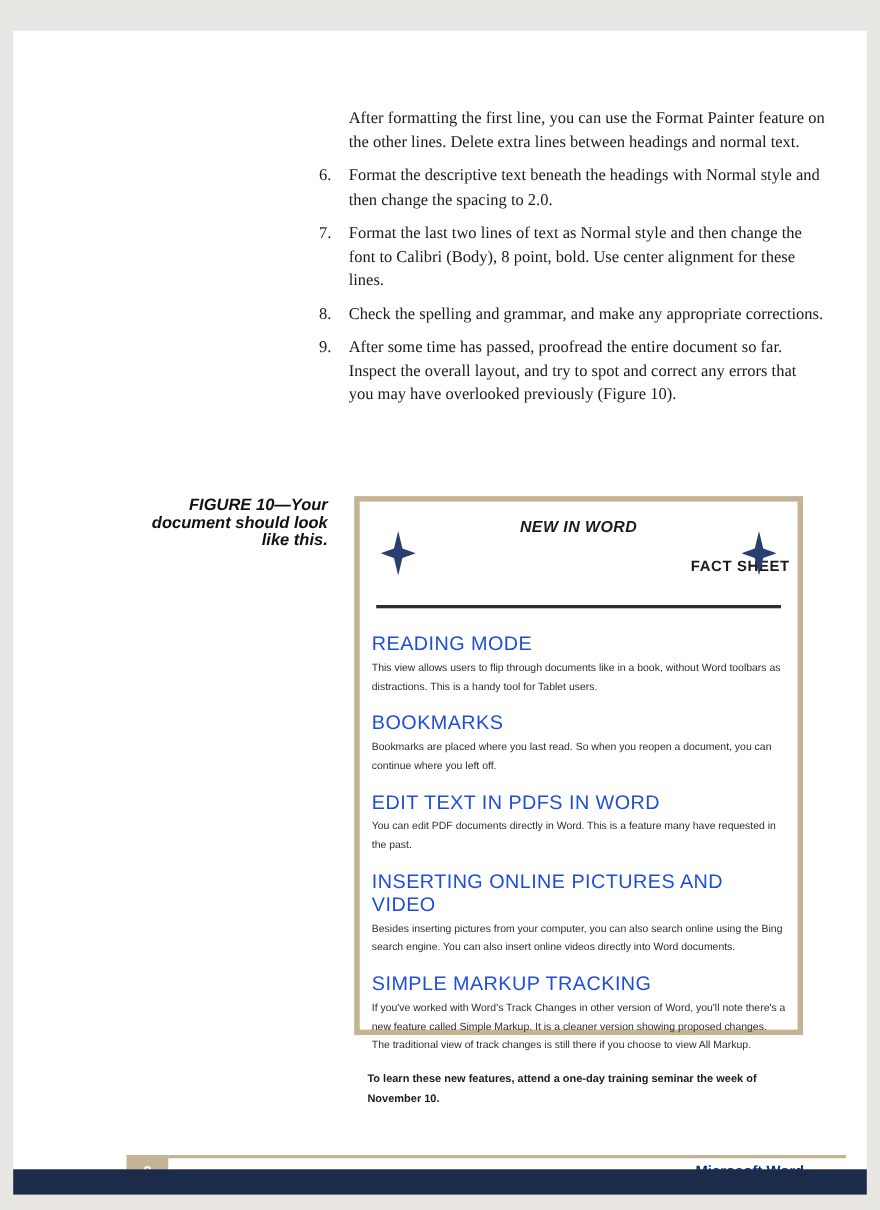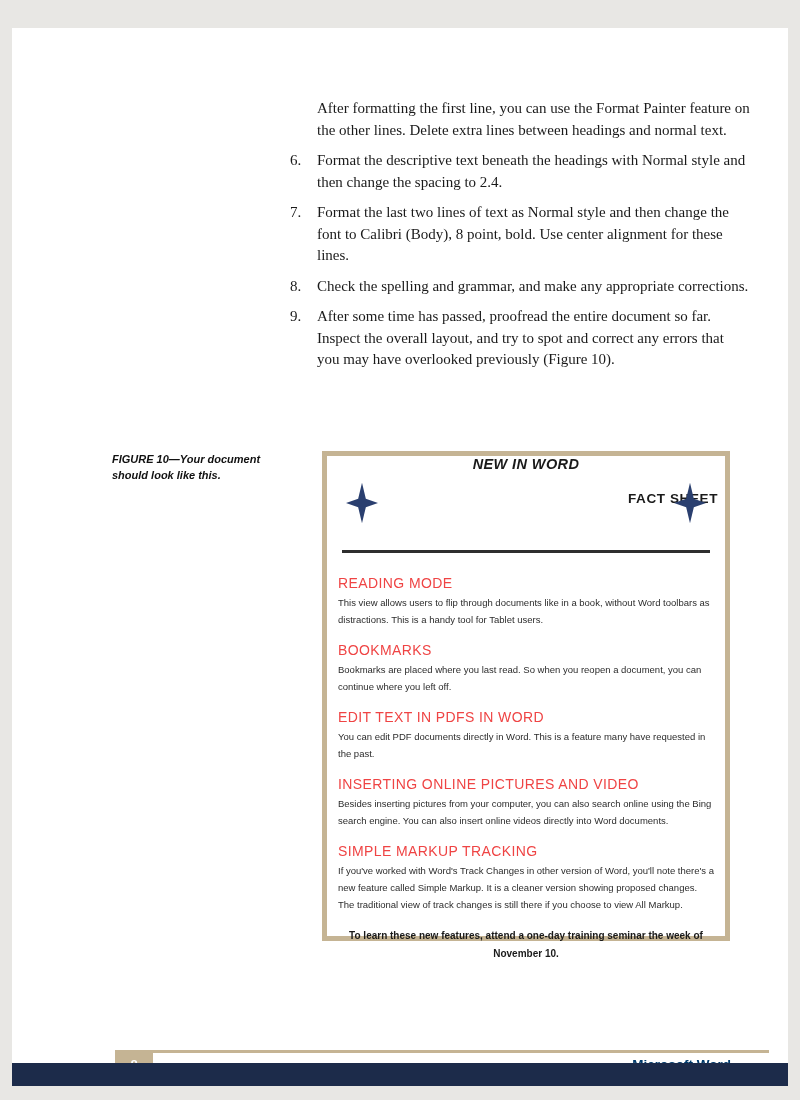--- a/index.html
+++ b/index.html
@@ -25,58 +25,58 @@
   }
   .li { display:flex; margin-bottom:9px; }
   .li .num { width:27px; flex:0 0 27px; font-size:15px; line-height:21.5px; }
   .li .txt { flex:1; font-size:15px; line-height:21.5px; }
 
   
   .figure-caption {
     position:absolute; left:100px; top:424px; width:186px;
     font-family:"Liberation Sans", sans-serif;
     font-weight:bold; font-style:italic;
-    font-size:11px; line-height:15.5px; color:#111;
+    font-size:15px; line-height:15.5px; color:#111;text-align:right;
   }
 
   
   .figure {
     position:absolute; left:310px; top:423px; width:408px; height:490px;
     background:#ffffff;
     border:5px solid #c5b494;
     font-family:"Liberation Sans", sans-serif;
     padding:0 7px;
   }
   .fig-titleblock { position:relative; height:82px; }
   .fig-title {
-    padding-top:0; text-align:center;
+    padding-top:16px; text-align:center;
     font-weight:bold; font-style:italic; font-size:14.5px; letter-spacing:0.4px;
     color:#1a1a1a;
   }
   .fig-subtitle {
     margin-top:19px; text-align:right;
     font-weight:bold; font-size:13.5px; letter-spacing:0.6px;
     color:#1a1a1a;
   }
   .fig-star { position:absolute; top:26px; width:32px; height:42px; }
   .fig-star.left { left:12px; }
   .fig-star.right { right:12px; }
   .fig-divider { margin:12px 8px 0 8px; height:3px; background:#2e2e2e; }
 
   .fig-section { margin:0 4px; }
   .fig-section.first { margin-top:22px; }
   .fig-section { margin-top:14px; }
   .fig-heading {
-    font-size:14px; color:#ef4444; letter-spacing:0.4px; font-weight:normal;
+    font-size:18px; color:#1d4ed8; letter-spacing:0.4px; font-weight:normal;
   }
   .fig-body {
     margin-top:3px; font-size:9.5px; line-height:17px; color:#2c2c2c;
   }
   .fig-footnote {
-    margin-top:14px; text-align:center; font-weight:bold;
+    margin-top:14px; font-weight:bold;
     font-size:10px; line-height:17.5px; color:#1a1a1a;
   }
 
   
   .pagenum-box {
     position:absolute; left:103px; top:1022px; width:38px; height:29px;
     background:#c5b494; color:#ffffff;
     font-family:"Liberation Sans", sans-serif; font-weight:bold; font-size:13px;
     display:flex; align-items:center; justify-content:center;
   }
@@ -98,21 +98,21 @@
 <body>
 
 <div class="canvas">
   <div class="page">
 
     <div class="main-text">
       <p class="intro">After formatting the first line, you can use the Format Painter feature on the other lines. Delete extra lines between headings and normal text.</p>
 
       <div class="li">
         <span class="num">6.</span>
-        <span class="txt">Format the descriptive text beneath the headings with Normal style and then change the spacing to 2.4.</span>
+        <span class="txt">Format the descriptive text beneath the headings with Normal style and then change the spacing to 2.0.</span>
       </div>
       <div class="li">
         <span class="num">7.</span>
         <span class="txt">Format the last two lines of text as Normal style and then change the font to Calibri (Body), 8 point, bold. Use center alignment for these lines.</span>
       </div>
       <div class="li">
         <span class="num">8.</span>
         <span class="txt">Check the spelling and grammar, and make any appropriate corrections.</span>
       </div>
       <div class="li">

